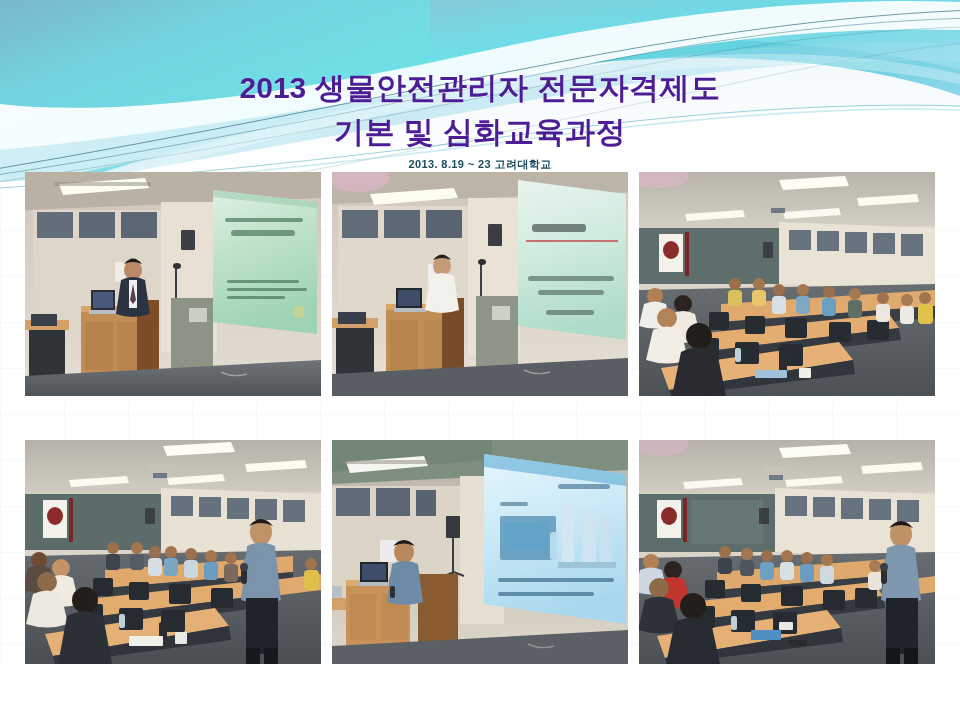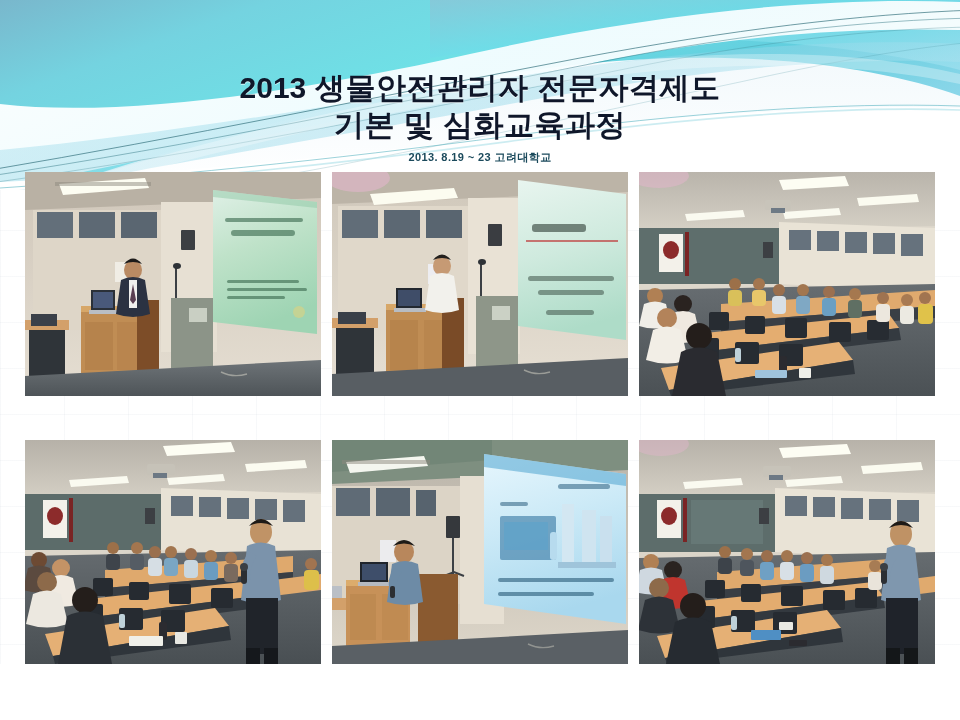--- a/index.html
+++ b/index.html
@@ -48,33 +48,33 @@
   
   .title-block {
     position: absolute;
     left: 0;
     top: 70px;
     width: 960px;
     text-align: center;
     z-index: 3;
   }
   .title-line1, .title-line2 {
-    color: #0f172a;
+    color: #4c1d95;
     font-size: 30px;
     line-height: 36px;
     letter-spacing: 0.5px;
     font-weight: 600;
     white-space: nowrap;
     text-shadow: 0 1px 0 rgba(255,255,255,0.65);
   }
   .title-line1 .year {
     font-weight: 800;
     letter-spacing: 0px;
   }
-  .title-line2 { margin-top: 1px; }
+  .title-line2 { margin-top: 8px; }
   .title-sub {
     margin-top: 5px;
     color: #1b4a5c;
     font-size: 11px;
     line-height: 19px;
     font-weight: 700;
     letter-spacing: 0.4px;
     white-space: nowrap;
     text-shadow: 0 1px 0 rgba(255,255,255,0.6);
   }

